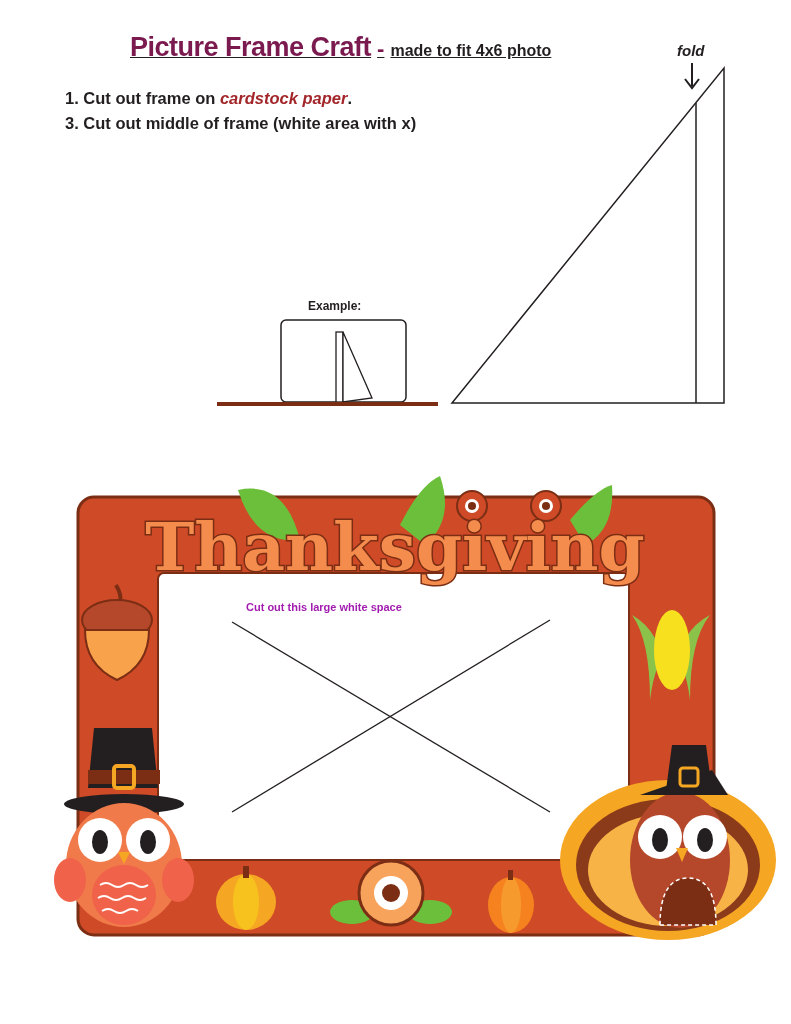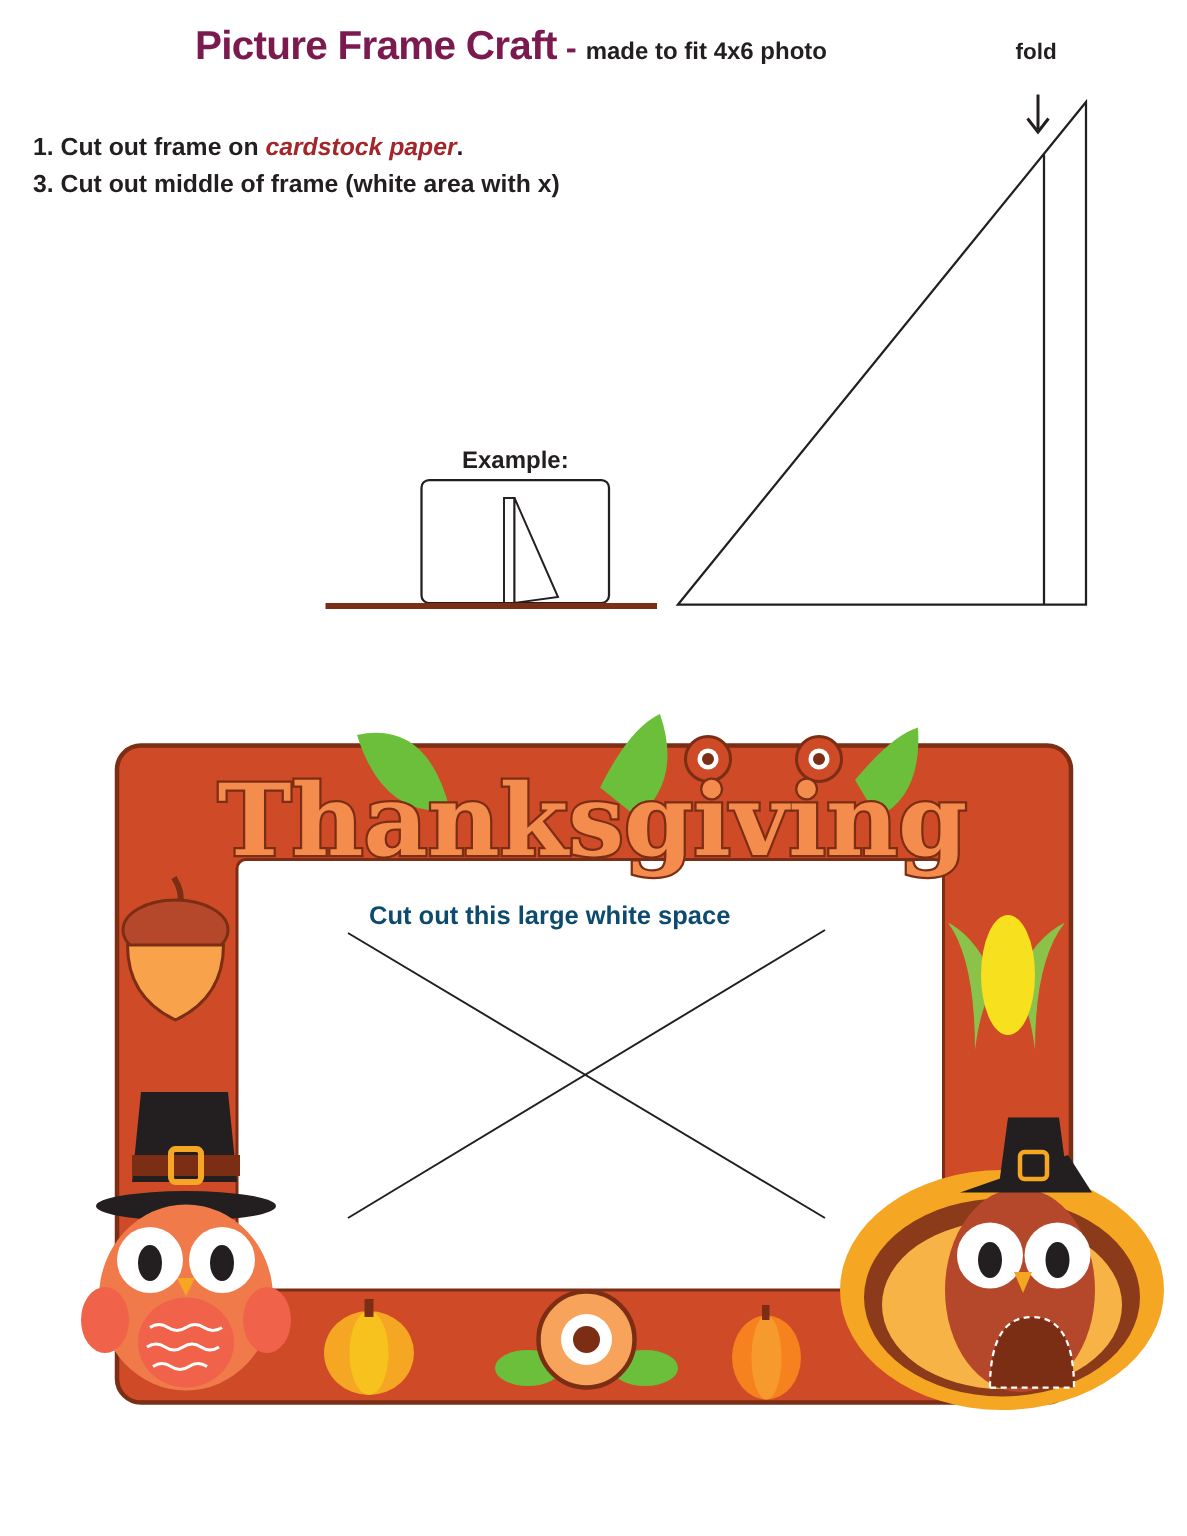--- a/index.html
+++ b/index.html
@@ -1,27 +1,27 @@
 <!DOCTYPE html>
 <html><head>
 <meta charset="utf-8">
 <style>
   html,body{margin:0;padding:0;background:#fff;}
   body{width:791px;height:1024px;position:relative;overflow:hidden;font-family:"Liberation Sans",sans-serif;color:#231f20;}
   .abs{position:absolute;}
-  .title{left:130px;top:15px;white-space:nowrap;}
+  .title{left:130px;top:32px;white-space:nowrap;text-decoration:underline;}
   .title-main{font-size:27px;font-weight:bold;color:#7a1a4f;letter-spacing:-0.5px;}
   .title-dash{font-size:22px;font-weight:bold;color:#7a1a4f;margin:0 6px;}
   .title-sub{font-size:16px;font-weight:bold;color:#231f20;}
   .steps{left:22px;top:86px;font-size:16.5px;font-weight:bold;line-height:24.5px;width:600px;}
-  .steps div{white-space:nowrap;}
+  .steps div{white-space:nowrap;margin-left:43px;}
   .accent{color:#a3262a;font-style:italic;}
-  .example-label{left:308px;top:299px;font-size:16px;font-weight:bold;}
-  .fold-label{left:677px;top:26px;font-size:15px;font-weight:bold;}
-  .cut-label{left:246px;top:601px;font-size:17px;font-weight:bold;color:#0c4a6e;}
+  .example-label{left:308px;top:299px;font-size:12px;font-weight:bold;}
+  .fold-label{left:677px;top:42px;font-size:15px;font-weight:bold;font-style:italic;}
+  .cut-label{left:246px;top:601px;font-size:11px;font-weight:bold;color:#a21caf;}
   svg{position:absolute;left:0;top:0;}
 </style>
 </head>
 <body>
 
 <div class="abs title">
   <span class="title-main">Picture Frame Craft</span><span class="title-dash">-</span><span class="title-sub">made to fit 4x6 photo</span>
 </div>
 
 <div class="abs steps">

